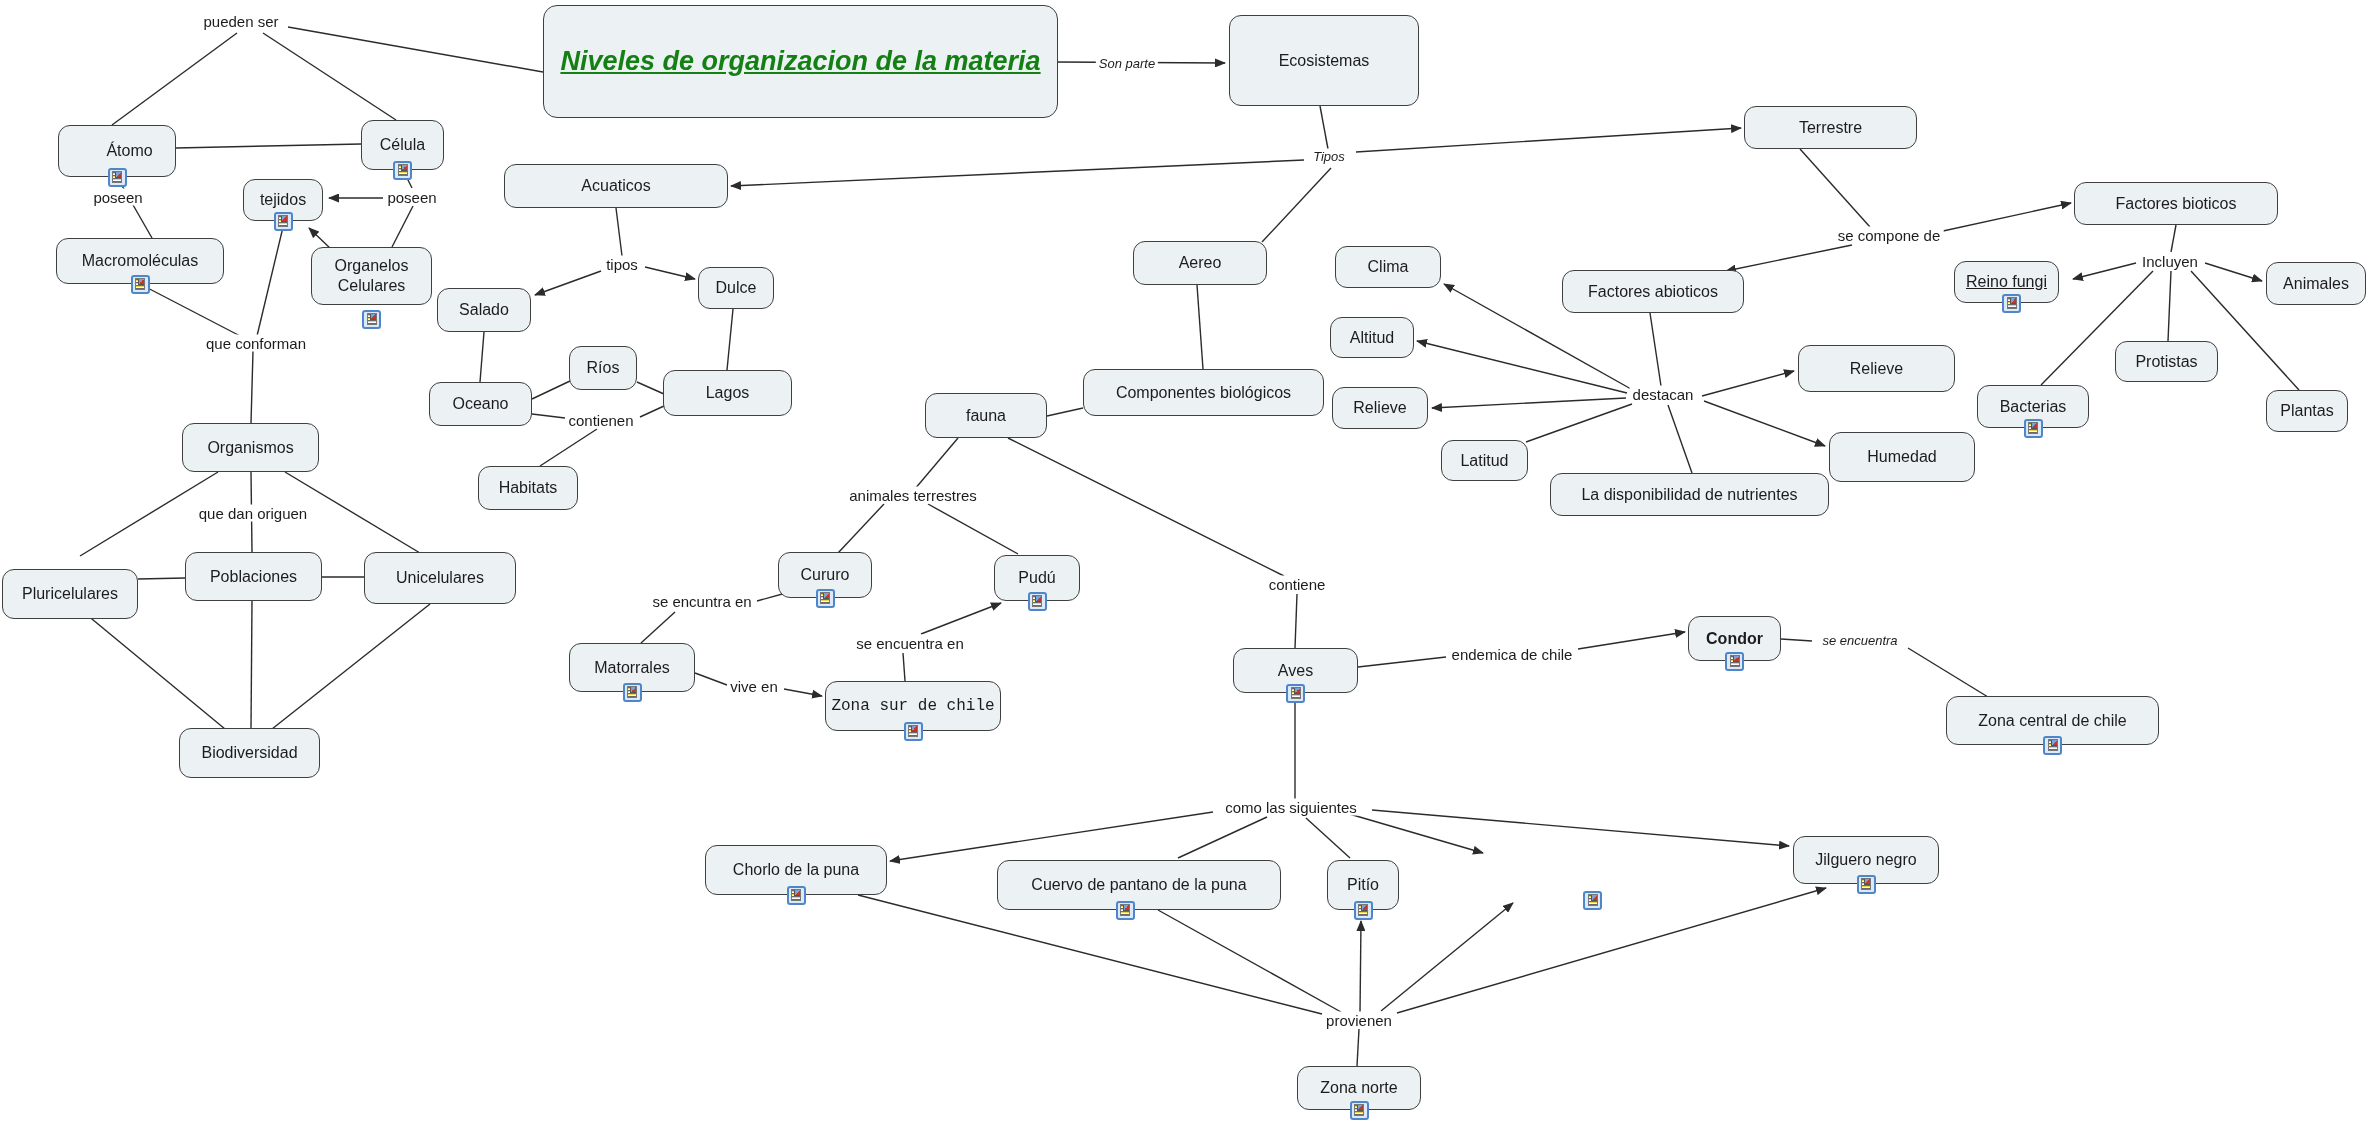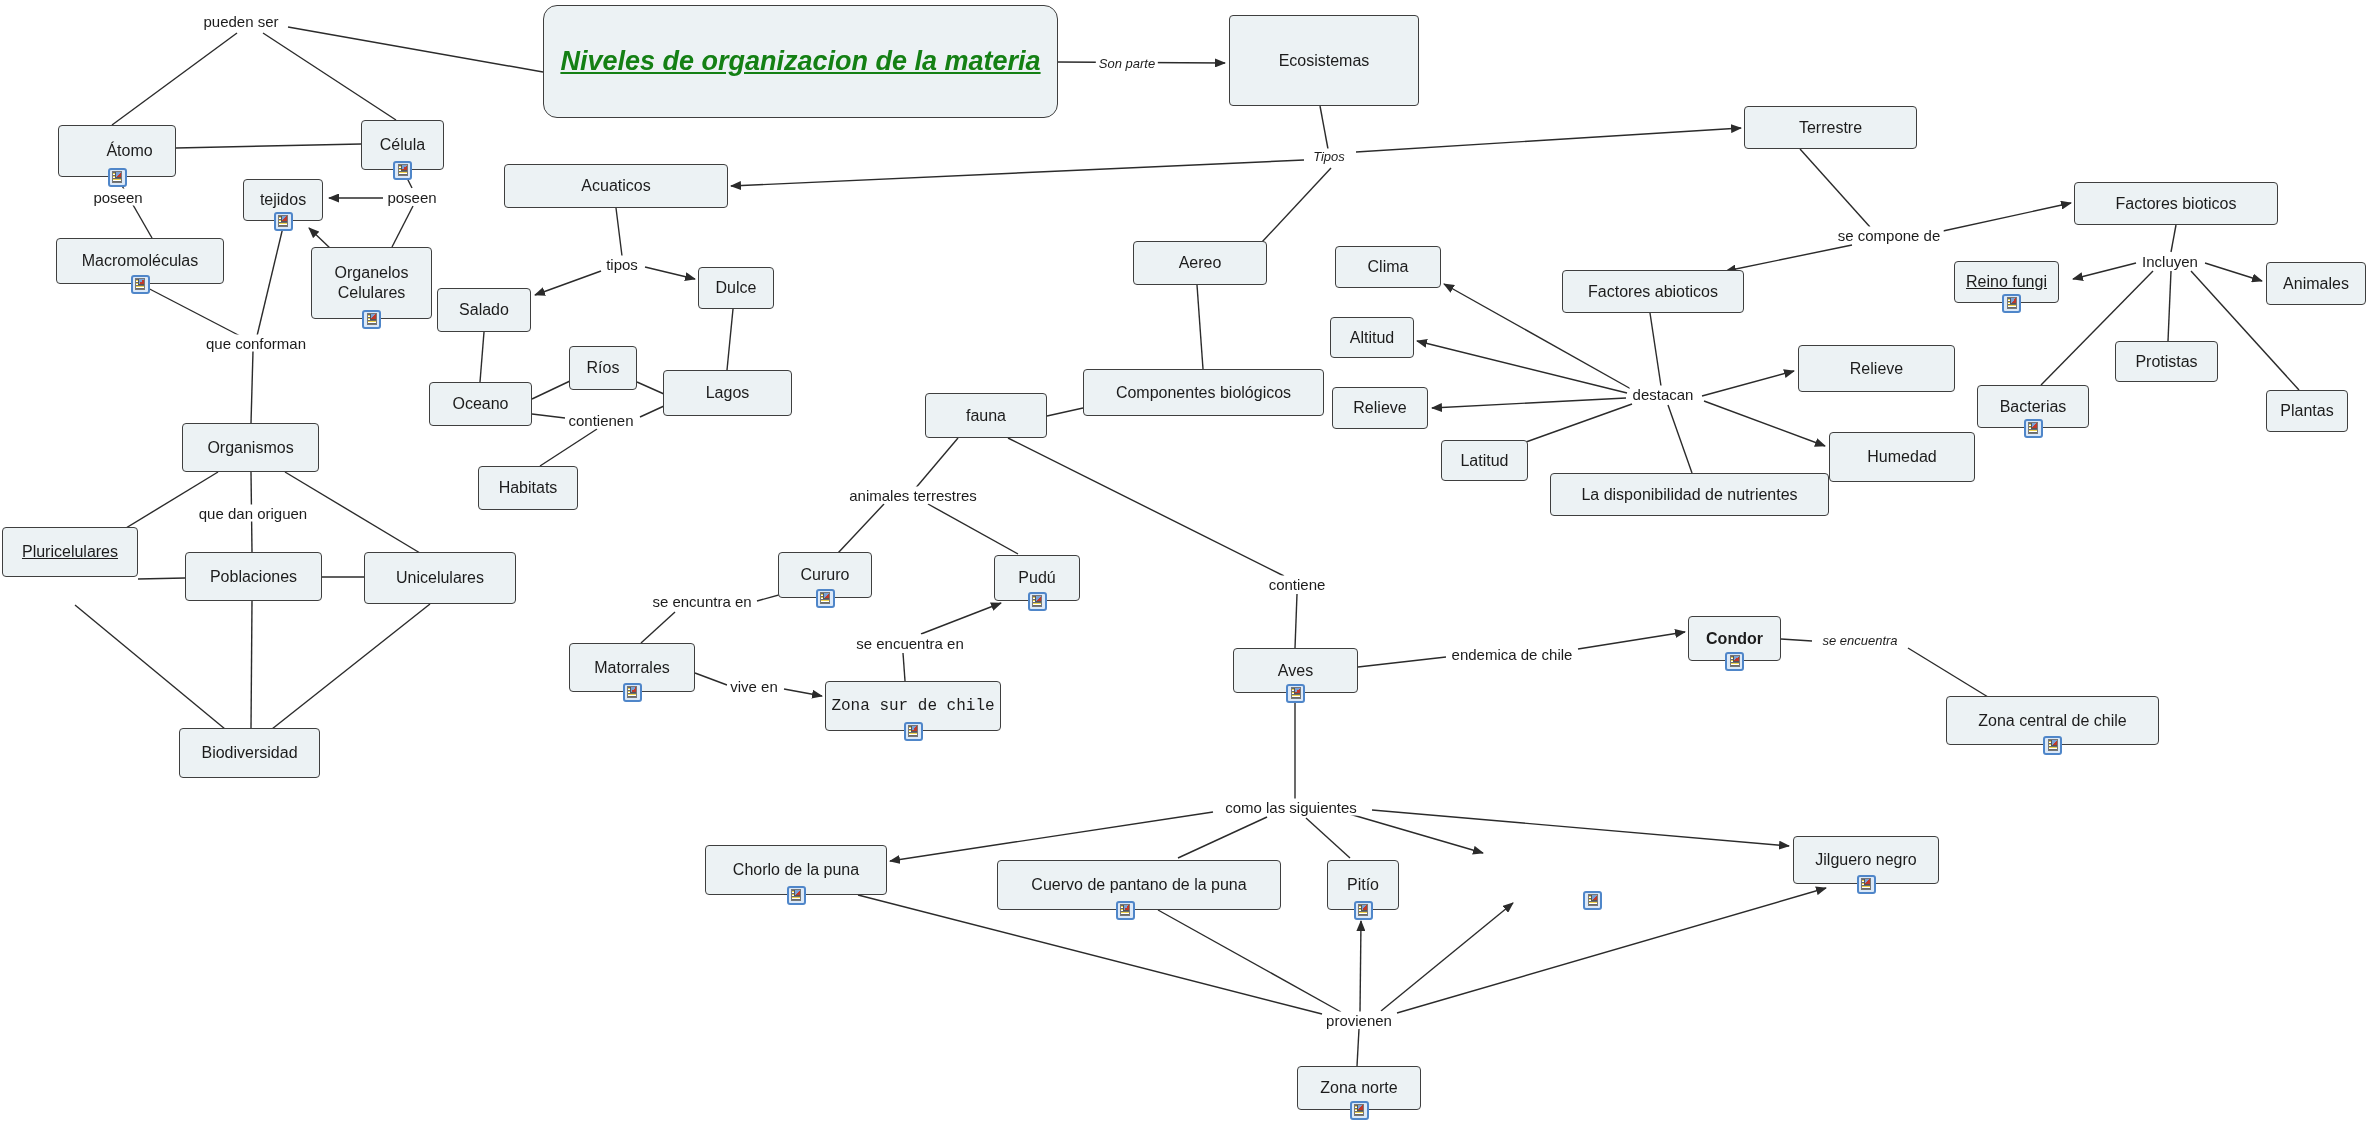--- a/index.html
+++ b/index.html
@@ -9,21 +9,21 @@
     background:#ffffff;
     font-family:"Liberation Sans", sans-serif;
     overflow:hidden;
   }
   #edge-layer{position:absolute;left:0;top:0;width:2379px;height:1126px;}
   .node{
     position:absolute;
     box-sizing:border-box;
     background:var(--node-fill,#ecf2f4);
     border:1.4px solid var(--node-border,#3f3f3f);
-    border-radius:4px;
+    border-radius:12px;
     display:flex;align-items:center;justify-content:center;
     text-align:center;
     color:var(--node-text,#1c1c1c);
     font-size:16px;
     line-height:1.25;
     white-space:pre-line;
   }
   .node.title-node{
     border-radius:14px;
     font-size:27px;
@@ -179,36 +179,36 @@
       <div class="res-doc">
         <span class="res-pic"></span>
       </div>
     </div>
     <div class="node" style="left: 56px; top: 238px; width: 168px; height: 46px;"><span>Macromoléculas</span></div>
     <div class="res-icon" style="left: 130.5px; top: 274.5px;">
       <div class="res-doc">
         <span class="res-pic"></span>
       </div>
     </div>
-    <div class="node" style="left: 311px; top: 247px; width: 121px; height: 72px;"><span>Organelos
+    <div class="node" style="left: 311px; top: 247px; width: 121px; height: 58px;"><span>Organelos
 Celulares</span></div>
     <div class="res-icon" style="left: 362px; top: 309.5px;">
       <div class="res-doc">
         <span class="res-pic"></span>
       </div>
     </div>
     <div class="node" style="left: 504px; top: 164px; width: 224px; height: 44px;"><span>Acuaticos</span></div>
     <div class="node" style="left: 698px; top: 267px; width: 76px; height: 42px;"><span>Dulce</span></div>
     <div class="node" style="left: 437px; top: 288px; width: 94px; height: 44px;"><span>Salado</span></div>
     <div class="node" style="left: 569px; top: 346px; width: 68px; height: 44px;"><span>Ríos</span></div>
     <div class="node" style="left: 429px; top: 382px; width: 103px; height: 44px;"><span>Oceano</span></div>
     <div class="node" style="left: 663px; top: 370px; width: 129px; height: 46px;"><span>Lagos</span></div>
     <div class="node" style="left: 478px; top: 466px; width: 100px; height: 44px;"><span>Habitats</span></div>
     <div class="node" style="left: 182px; top: 423px; width: 137px; height: 49px;"><span>Organismos</span></div>
-    <div class="node" style="left: 2px; top: 527px; width: 136px; height: 50px; text-decoration: underline;"><span>Pluricelulares</span></div>
+    <div class="node" style="left: 2px; top: 569px; width: 136px; height: 50px;"><span>Pluricelulares</span></div>
     <div class="node" style="left: 185px; top: 552px; width: 137px; height: 49px;"><span>Poblaciones</span></div>
     <div class="node" style="left: 364px; top: 552px; width: 152px; height: 52px;"><span>Unicelulares</span></div>
     <div class="node" style="left: 179px; top: 728px; width: 141px; height: 50px;"><span>Biodiversidad</span></div>
     <div class="node" style="left: 1133px; top: 241px; width: 134px; height: 44px;"><span>Aereo</span></div>
     <div class="node" style="left: 1083px; top: 369px; width: 241px; height: 47px;"><span>Componentes biológicos</span></div>
     <div class="node" style="left: 925px; top: 393px; width: 122px; height: 45px;"><span>fauna</span></div>
     <div class="node" style="left: 1335px; top: 246px; width: 106px; height: 42px;"><span>Clima</span></div>
     <div class="node" style="left: 1330px; top: 317px; width: 84px; height: 41px;"><span>Altitud</span></div>
     <div class="node" style="left: 1332px; top: 387px; width: 96px; height: 42px;"><span>Relieve</span></div>
     <div class="node" style="left: 1441px; top: 440px; width: 87px; height: 41px;"><span>Latitud</span></div>

